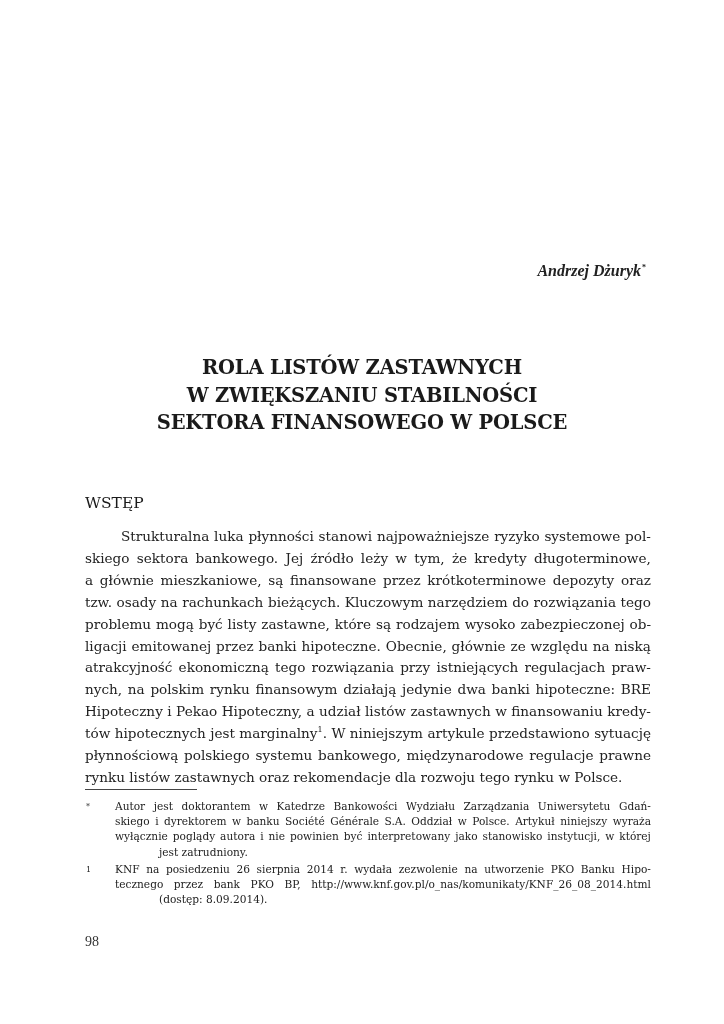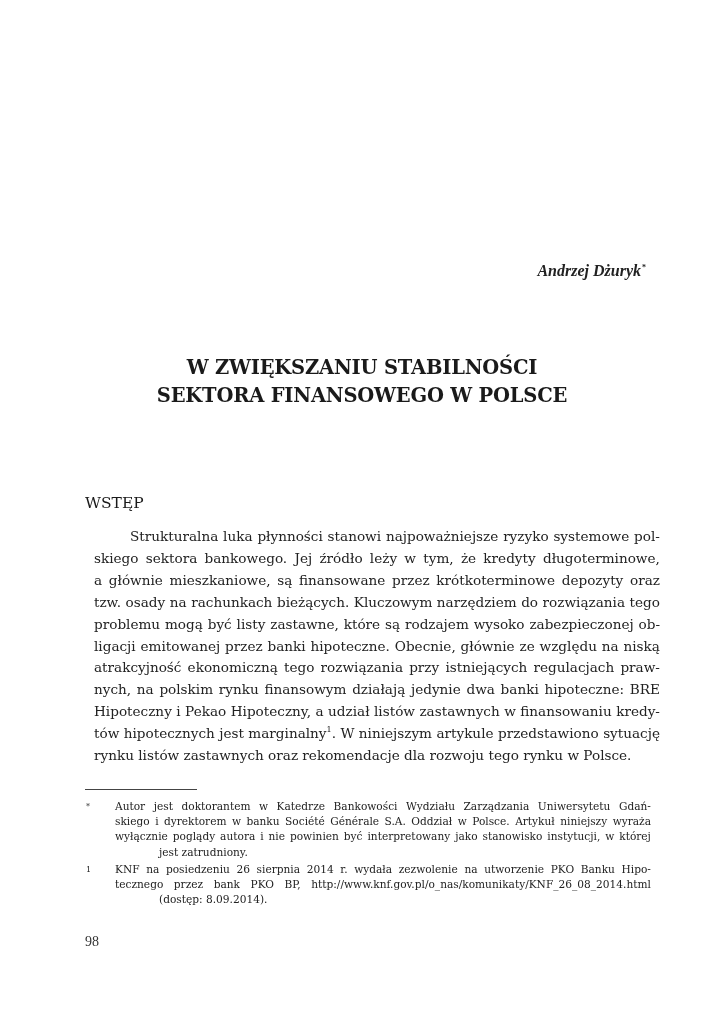--- a/index.html
+++ b/index.html
@@ -2,21 +2,21 @@
 <html><head>
 <meta charset="utf-8">
 <style>
   html, body { margin: 0; padding: 0; background: #ffffff; }
   body { width: 724px; height: 1024px; position: relative; overflow: hidden; color: #1a1a1a; font-family: "DejaVu Serif", serif; }
   .author { position: absolute; top: 262px; right: 78px; font-family: "Liberation Serif", serif; font-style: italic; font-weight: bold; font-size: 16px; color: #222; }
   .author sup { font-size: 8px; font-style: normal; vertical-align: super; margin-left: 1px; }
   .title { position: absolute; top: 354px; left: 0; width: 724px; text-align: center; font-family: "DejaVu Serif", serif; font-weight: bold; font-size: 19.5px; line-height: 27.5px; color: #1a1a1a; letter-spacing: -0.2px; }
   .title div { white-space: nowrap; }
   .section-heading { position: absolute; top: 494px; left: 85px; font-family: "DejaVu Serif", serif; font-weight: normal; font-size: 15.5px; color: #1a1a1a; }
-  .body-text { position: absolute; top: 526px; left: 94px; width: 566px; font-family: "DejaVu Serif", serif; font-size: 13.6px; line-height: 21.9px; color: #222; }
+  .body-text { position: absolute; top: 526px; left: 85px; width: 566px; font-family: "DejaVu Serif", serif; font-size: 13.6px; line-height: 21.9px; color: #222; }
   .body-text .line { white-space: nowrap; display: flex; justify-content: space-between; }
   .body-text .line.indent { padding-left: 36px; }
   .body-text .line.last { justify-content: flex-start; }
   .body-text .line span.w { display: inline-block; }
   .body-text sup { font-size: 8px; vertical-align: super; line-height: 0; }
   .fn-rule { position: absolute; top: 789px; left: 85px; width: 112px; height: 0; border-top: 1px solid #444; }
   .footnotes { position: absolute; top: 799px; left: 85px; width: 566px; font-family: "DejaVu Serif", serif; font-size: 10.6px; line-height: 15.2px; color: #222; }
   .fn { position: relative; padding-left: 30px; margin-bottom: 2px; }
   .fn .mark { position: absolute; left: 1px; top: 0; font-size: 8px; }
   .fn .fline { white-space: nowrap; display: flex; justify-content: space-between; }
@@ -24,20 +24,21 @@
   .page-number { position: absolute; top: 934px; left: 85px; font-family: Liberation Serif, serif; font-size: 14px; color: #333; }
 </style>
 </head>
 <body>
 
 <div class="author">
   <span>Andrzej Dżuryk</span><sup>*</sup>
 </div>
 
 <div class="title">
+  <div>ROLA LISTÓW ZASTAWNYCH</div>
   <div>W ZWIĘKSZANIU STABILNOŚCI</div>
   <div>SEKTORA FINANSOWEGO W POLSCE</div>
 </div>
 
 <div class="section-heading">WSTĘP</div>
 
 <div class="body-text">
   <div class="line indent">
       <span class="w">Strukturalna</span>
       <span class="w">luka</span>
@@ -149,20 +150,29 @@
   <div class="line" id="line-fn">
       <span class="w">tów</span>
       <span class="w">hipotecznych</span>
       <span class="w">jest</span>
       <span class="w">marginalny<sup>1</sup>.</span>
       <span class="w">W</span>
       <span class="w">niniejszym</span>
       <span class="w">artykule</span>
       <span class="w">przedstawiono</span>
       <span class="w">sytuację</span>
+    </div>
+  <div class="line">
+      <span class="w">płynnościową</span>
+      <span class="w">polskiego</span>
+      <span class="w">systemu</span>
+      <span class="w">bankowego,</span>
+      <span class="w">międzynarodowe</span>
+      <span class="w">regulacje</span>
+      <span class="w">prawne</span>
     </div>
   <div class="line last">rynku listów zastawnych oraz rekomendacje dla rozwoju tego rynku w Polsce.</div>
 </div>
 
 <div class="fn-rule"></div>
 
 <div class="footnotes">
   <div class="fn">
     <span class="mark">*</span>
     <div class="fline">

